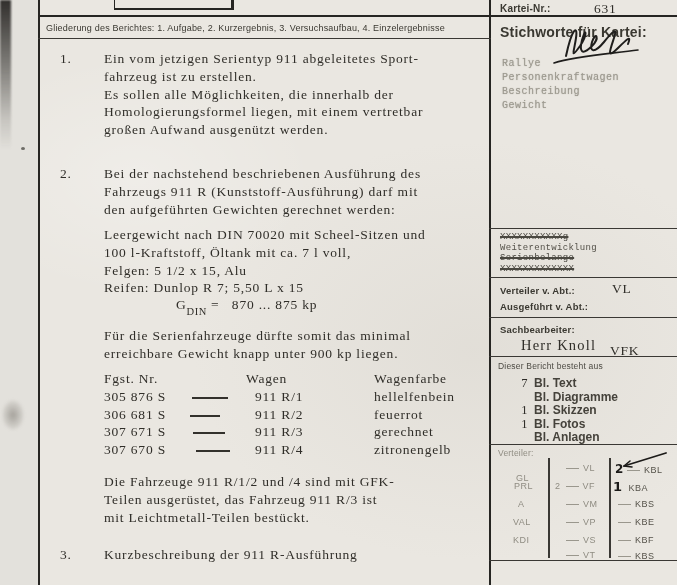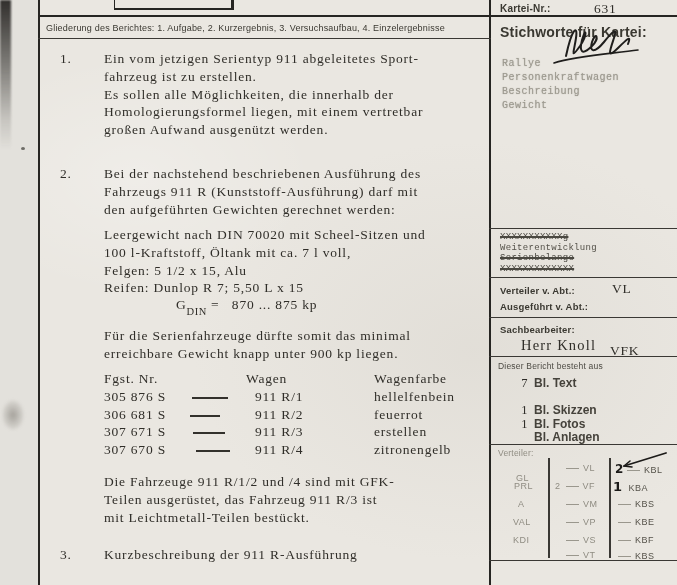--- a/index.html
+++ b/index.html
@@ -122,20 +122,23 @@
   <div class="hline line-light" style="left:489px; top:317px; width:188px; height:1px;"></div>
 
   <div class="flabel" style="left:500px; top:324px;">Sachbearbeiter:</div>
   <div class="typed" style="left:521px; top:337px; font-size:14.5px; letter-spacing:1.2px;">Herr Knoll</div>
   <div class="hline line-light" style="left:489px; top:356px; width:188px; height:1px;"></div>
 
   <div class="flabel flabel-sm" style="left:498px; top:361px; font-weight:normal;">Dieser Bericht besteht aus</div>
   <div class="bl-row" style="left:498px; top:373px;">
     <span class="bl-count">7</span><span class="bl-label">Bl. Text</span>
   </div>
+  <div class="bl-row" style="left:498px; top:387px;">
+    <span class="bl-count"></span><span class="bl-label">Bl. Diagramme</span>
+  </div>
   <div class="bl-row" style="left:498px; top:400px;">
     <span class="bl-count">1</span><span class="bl-label">Bl. Skizzen</span>
   </div>
   <div class="bl-row" style="left:498px; top:414px;">
     <span class="bl-count">1</span><span class="bl-label">Bl. Fotos</span>
   </div>
   <div class="bl-row" style="left:498px; top:427px;">
     <span class="bl-count"></span><span class="bl-label">Bl. Anlagen</span>
   </div>
   <div class="hline line-light" style="left:489px; top:444px; width:188px; height:1px;"></div>
@@ -211,21 +214,21 @@
     <div class="typed" style="left:374px; top:388px;">hellelfenbein</div>
 
     <div class="typed" style="left:104px; top:406px;">306 681 S</div>
     <div class="dash-line" style="left:190px; top:415px; width:30px;"></div>
     <div class="typed" style="left:255px; top:406px;">911 R/2</div>
     <div class="typed" style="left:374px; top:406px;">feuerrot</div>
 
     <div class="typed" style="left:104px; top:423px;">307 671 S</div>
     <div class="dash-line" style="left:193px; top:432px; width:32px;"></div>
     <div class="typed" style="left:255px; top:423px;">911 R/3</div>
-    <div class="typed" style="left:374px; top:423px;">erstellen</div>
+    <div class="typed" style="left:374px; top:423px;">gerechnet</div>
 
     <div class="typed" style="left:104px; top:441px;">307 670 S</div>
     <div class="dash-line" style="left:196px; top:450px; width:34px;"></div>
     <div class="typed" style="left:255px; top:441px;">911 R/4</div>
     <div class="typed" style="left:374px; top:441px;">zitronengelb</div>
   </div>
 
   <div class="para" style="left:104px; top:473px;">
     <div>Die Fahrzeuge 911 R/1/2 und /4 sind mit GFK-</div>
     <div>Teilen ausgerüstet, das Fahrzeug 911 R/3 ist</div>

